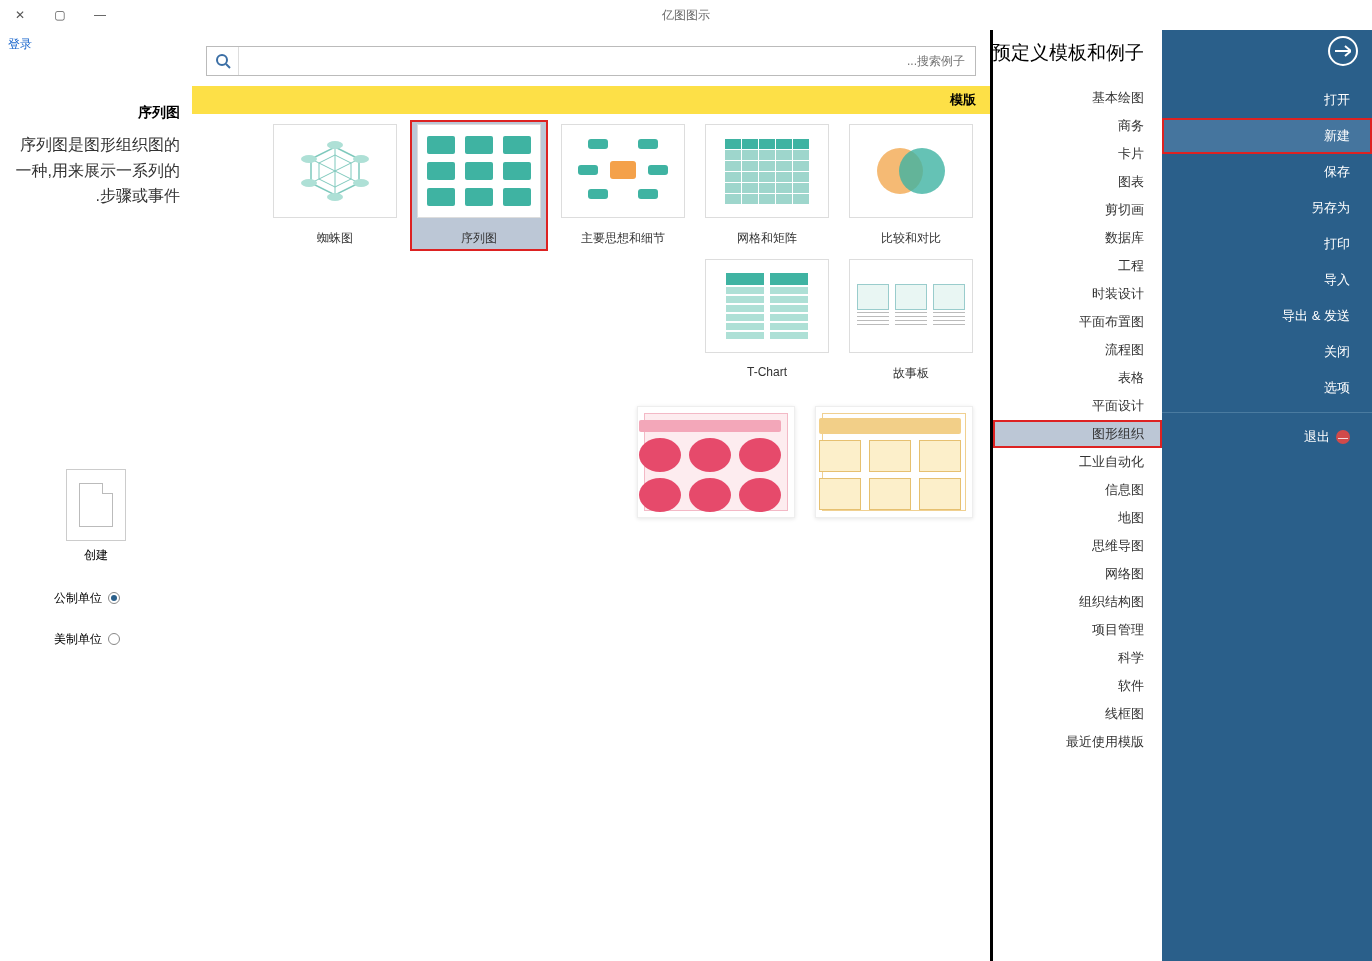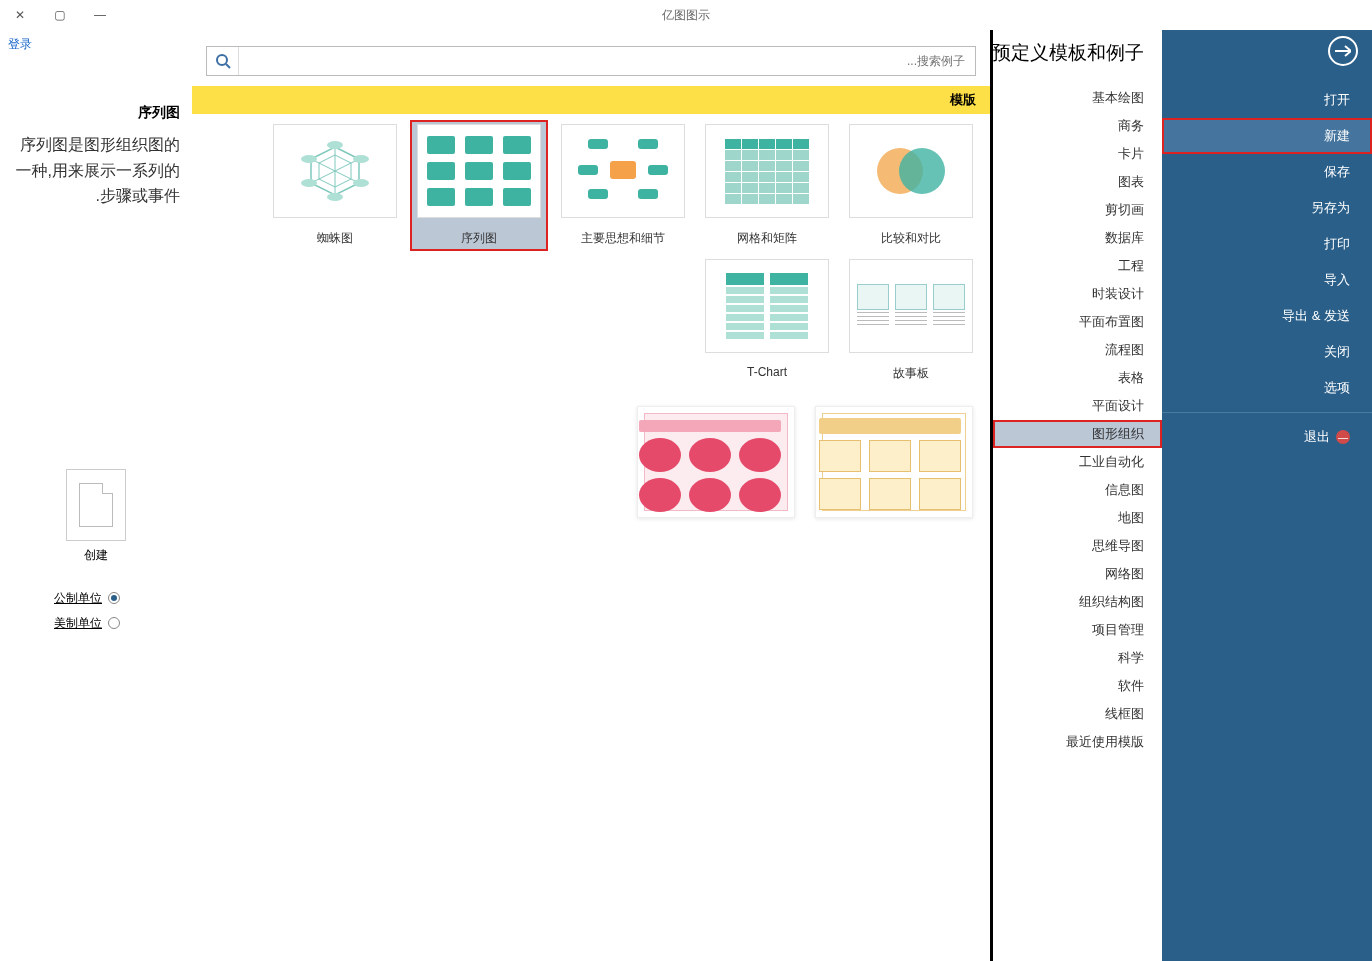--- a/index.html
+++ b/index.html
@@ -291,24 +291,23 @@
       border-bottom: 1px solid #bbb;
     }
     .create-label {
       margin-top: 6px;
       font-size: 12px;
     }
     .radios {
       margin-top: 26px;
       display: flex;
       flex-direction: column;
-      gap: 8px;
+      gap: 24px;
       align-items: flex-end;
       padding-right: 18px;
-      text-decoration: underline;
     }
     .radio-row {
       display: flex;
       align-items: center;
       gap: 6px;
       cursor: pointer;
       direction: rtl;
     }
     .radio-dot {
       width: 12px;

